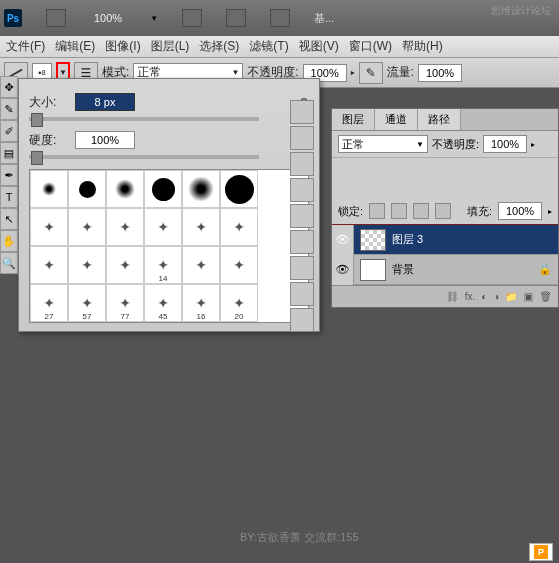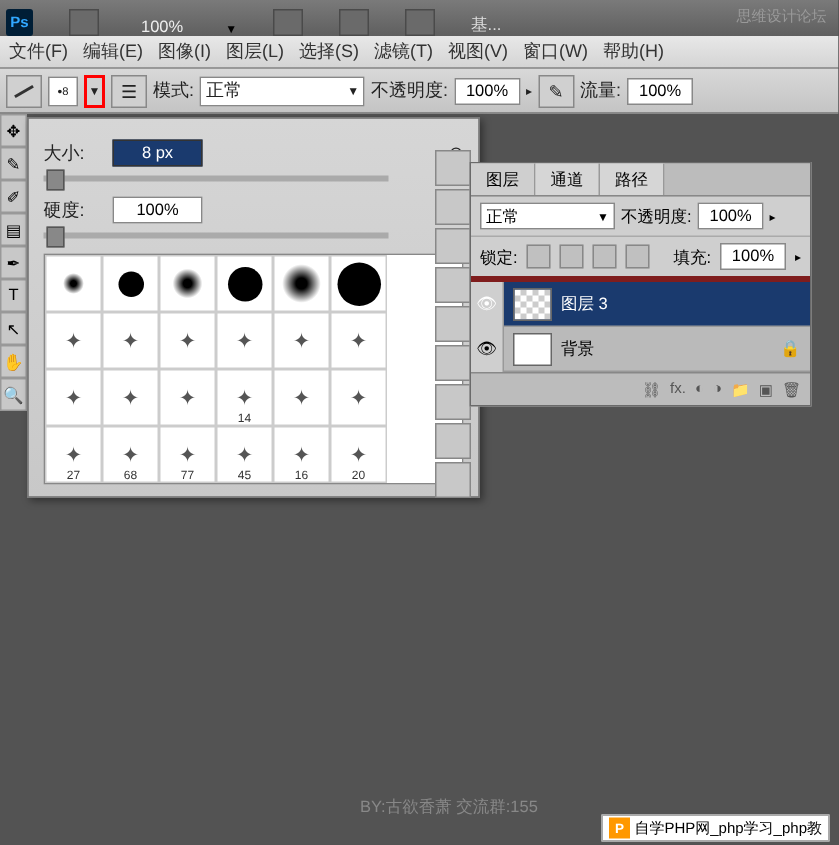--- a/index.html
+++ b/index.html
@@ -1,17 +1,17 @@
 <!DOCTYPE html>
 <html><head>
 <meta charset="utf-8">
 <style>
 * { box-sizing: border-box; margin: 0; padding: 0; font-family: "Microsoft YaHei", sans-serif; }
 body { width: 559px; height: 563px; background: #535353; overflow: hidden; position: relative; }
-.topbar { height: 24px; background: linear-gradient(#7a7a7a,#5f5f5f); display: flex; align-items: flex-end; padding: 0 4px; gap: 24px; }
+.topbar { height: 36px; background: linear-gradient(#7a7a7a,#5f5f5f); display: flex; align-items: center; padding: 0 4px; gap: 24px; }
 .ps-icon { width: 18px; height: 18px; background: #001e36; color: #31a8ff; font-size: 10px; font-weight: bold; display: flex; align-items: center; justify-content: center; border-radius: 2px; }
 .top-btn { width: 20px; height: 18px; background: #6a6a6a; border: 1px solid #4a4a4a; }
 .top-zoom { color: #eee; font-size: 11px; padding: 0 4px; }
 .top-title { color: #ddd; font-size: 11px; }
 .watermark { position: absolute; right: 8px; top: 4px; color: #999; font-size: 10px; font-family: Liberation Mono, monospace; }
 .menubar { height: 22px; background: linear-gradient(#e8e8e8,#d4d4d4); display: flex; align-items: center; padding: 0 6px; gap: 10px; font-size: 12px; color: #333; border-bottom: 1px solid #999; }
 .menu-item { cursor: pointer; }
 .optbar { height: 30px; background: linear-gradient(#d8d8d8,#c4c4c4); display: flex; align-items: center; padding: 0 4px; gap: 4px; font-size: 12px; color: #222; border-bottom: 1px solid #888; }
 .opt-btn { width: 24px; height: 22px; background: #d0d0d0; border: 1px solid #888; display: flex; align-items: center; justify-content: center; }
 .brush-icon { width: 14px; height: 2px; background: #333; transform: rotate(-30deg); }
@@ -24,27 +24,27 @@
 .brush-label { width: 38px; }
 .brush-input { width: 60px; height: 18px; background: #1a3a6e; color: #fff; border: 1px solid #333; font-size: 11px; text-align: center; }
 .brush-input2 { width: 60px; height: 18px; background: #fff; border: 1px solid #888; font-size: 11px; text-align: center; }
 .brush-slider { width: 230px; height: 4px; background: #aaa; position: relative; margin: 2px 0 10px; }
 .brush-slider::after { content: ''; position: absolute; left: 2px; top: -4px; width: 10px; height: 12px; background: #888; border: 1px solid #555; }
 .brush-grid { display: grid; grid-template-columns: repeat(6, 38px); grid-auto-rows: 38px; gap: 0; border: 1px solid #888; background: #fff; }
 .brush-cell { border: 1px solid #ccc; display: flex; flex-direction: column; align-items: center; justify-content: center; font-size: 8px; color: #333; position: relative; }
 .brush-dot { border-radius: 50%; background: #000; }
 .brush-soft { border-radius: 50%; background: radial-gradient(#000 20%, transparent 70%); }
 .brush-num { position: absolute; bottom: 0; font-size: 8px; text-align: right; }
-.layers-panel { position: absolute; right: 18px; top: 108px; width: 228px; background: #cfcfcf; border: 1px solid #6a6a6a; font-size: 11px; }
+.layers-panel { position: absolute; right: 0; top: 108px; width: 228px; background: #cfcfcf; border: 1px solid #6a6a6a; font-size: 11px; }
 .panel-tabs { height: 22px; background: #bcbcbc; display: flex; border-bottom: 1px solid #888; }
 .panel-tab { padding: 3px 10px; background: #d6d6d6; border-right: 1px solid #999; font-size: 11px; }
 .panel-tab.active { background: #cfcfcf; }
 .layer-opts { display: flex; align-items: center; padding: 4px 6px; gap: 4px; border-bottom: 1px solid #aaa; }
 .layer-blend { width: 90px; height: 18px; background: #fff; border: 1px solid #888; font-size: 11px; padding: 0 3px; display: flex; align-items: center; justify-content: space-between; }
-.layer-locks { display: flex; align-items: center; padding: 4px 6px; gap: 6px; border-bottom: 4px solid #7f1d1d; }
+.layer-locks { display: flex; align-items: center; padding: 4px 6px; gap: 6px; border-bottom: 1px solid #7f1d1d; margin-top: 40px; }
 .lock-icon { width: 16px; height: 16px; background: #c0c0c0; border: 1px solid #888; }
 .layer-list { background: #bababa; }
 .layer-row { display: flex; align-items: center; height: 30px; border-bottom: 1px solid #999; }
 .layer-row.sel { background: #1a3a6e; color: #fff; }
 .layer-eye { width: 22px; height: 30px; display: flex; align-items: center; justify-content: center; border-right: 1px solid #999; background: #cfcfcf; }
 .layer-thumb { width: 26px; height: 22px; background: #fff; border: 1px solid #666; margin: 0 6px; }
 .layer-thumb.checker { background: repeating-conic-gradient(#ccc 0 25%, #fff 0 50%) 0 0/8px 8px; }
 .layer-bottom { height: 22px; background: #bcbcbc; display: flex; align-items: center; justify-content: flex-end; gap: 6px; padding: 0 6px; border-top: 1px solid #888; font-size: 10px; color: #555; }
 .tools { position: absolute; left: 0; top: 76px; width: 18px; background: #c8c8c8; display: flex; flex-direction: column; }
 .tool-btn { width: 18px; height: 22px; border: 1px solid #999; display: flex; align-items: center; justify-content: center; font-size: 11px; }
@@ -181,21 +181,21 @@
       </div>
       <div class="brush-cell">
         <div style="font-size: 14px; color: rgb(85, 85, 85);">✦</div>
       </div>
       <div class="brush-cell">
         <div style="font-size: 14px; color: rgb(85, 85, 85);">✦</div>
         <div class="brush-num">27</div>
       </div>
       <div class="brush-cell">
         <div style="font-size: 14px; color: rgb(85, 85, 85);">✦</div>
-        <div class="brush-num">68</div>
+        <div class="brush-num">57</div>
       </div>
       <div class="brush-cell">
         <div style="font-size: 14px; color: rgb(85, 85, 85);">✦</div>
         <div class="brush-num">77</div>
       </div>
       <div class="brush-cell">
         <div style="font-size: 14px; color: rgb(85, 85, 85);">✦</div>
         <div class="brush-num">45</div>
       </div>
       <div class="brush-cell">
@@ -266,14 +266,13 @@
     <span>◑</span>
     <span>📁</span>
     <span>▣</span>
     <span>🗑</span>
   </div>
 </div>
 
 <div class="footer-text">BY:古欲香萧   交流群:155</div>
 <div class="footer-badge">
   <div class="p-logo">P</div>
-  <span>自学PHP网_php学习_php教</span>
 </div>
 
 </body></html>

